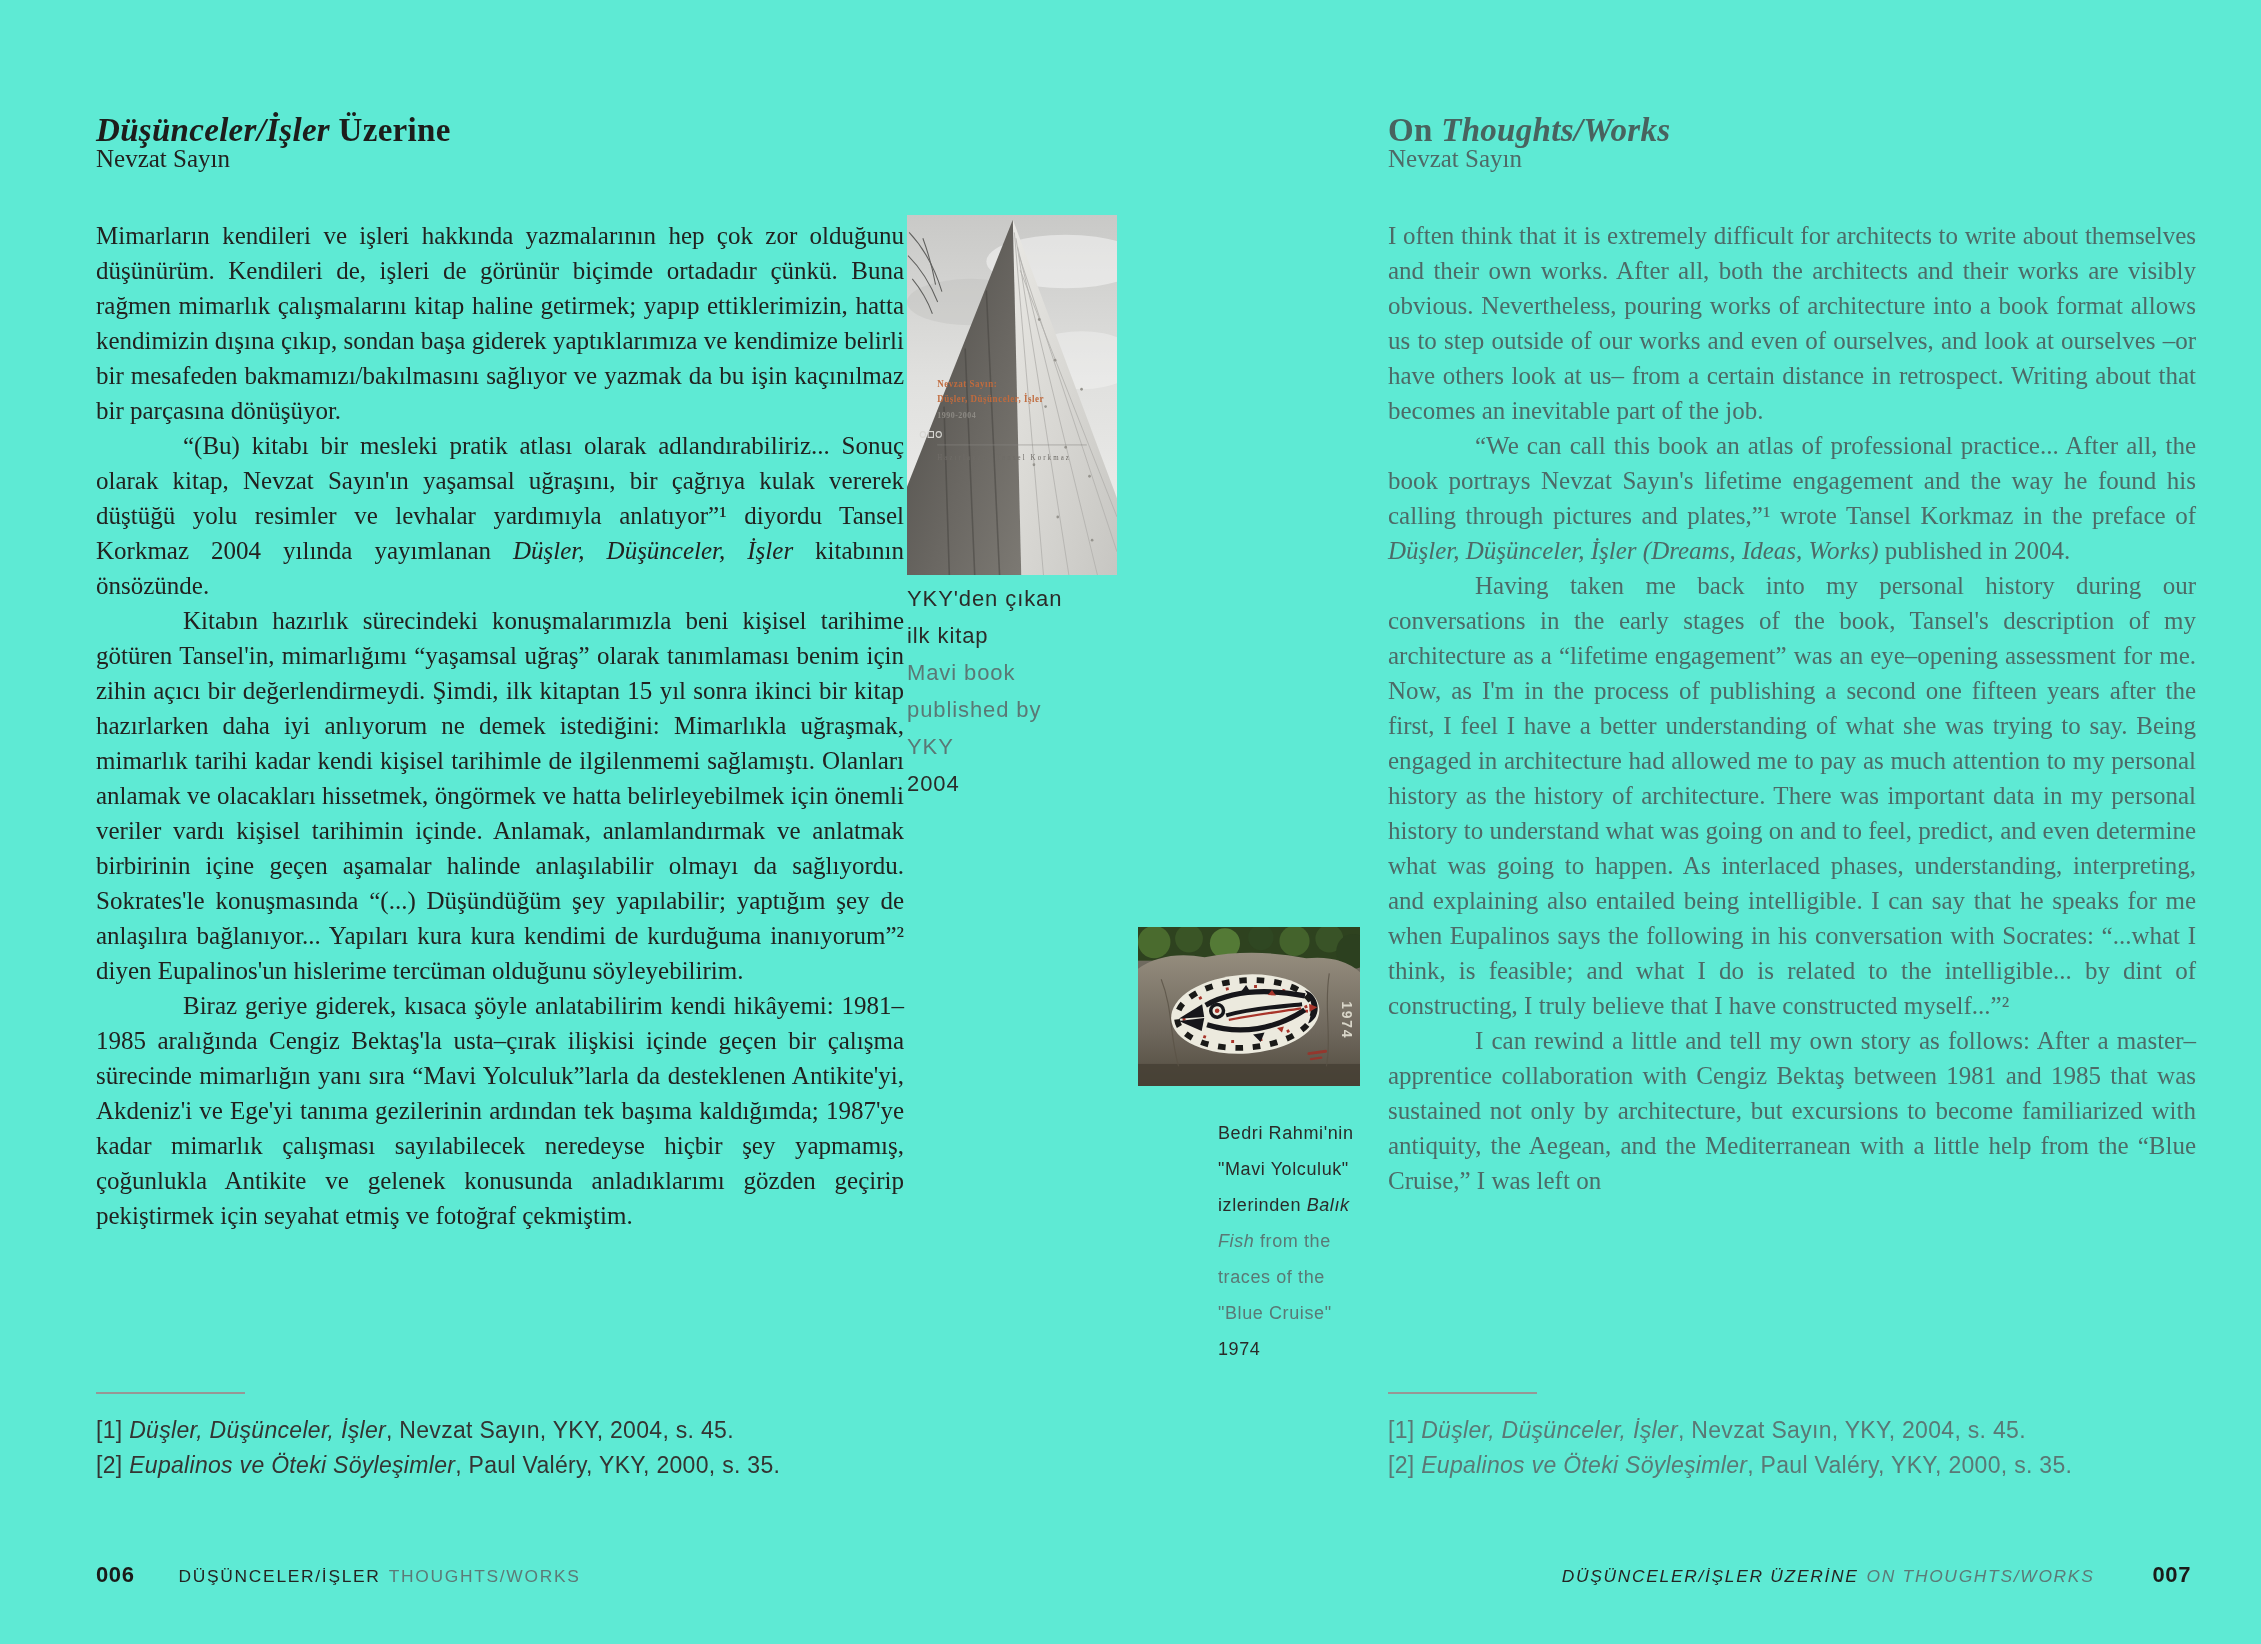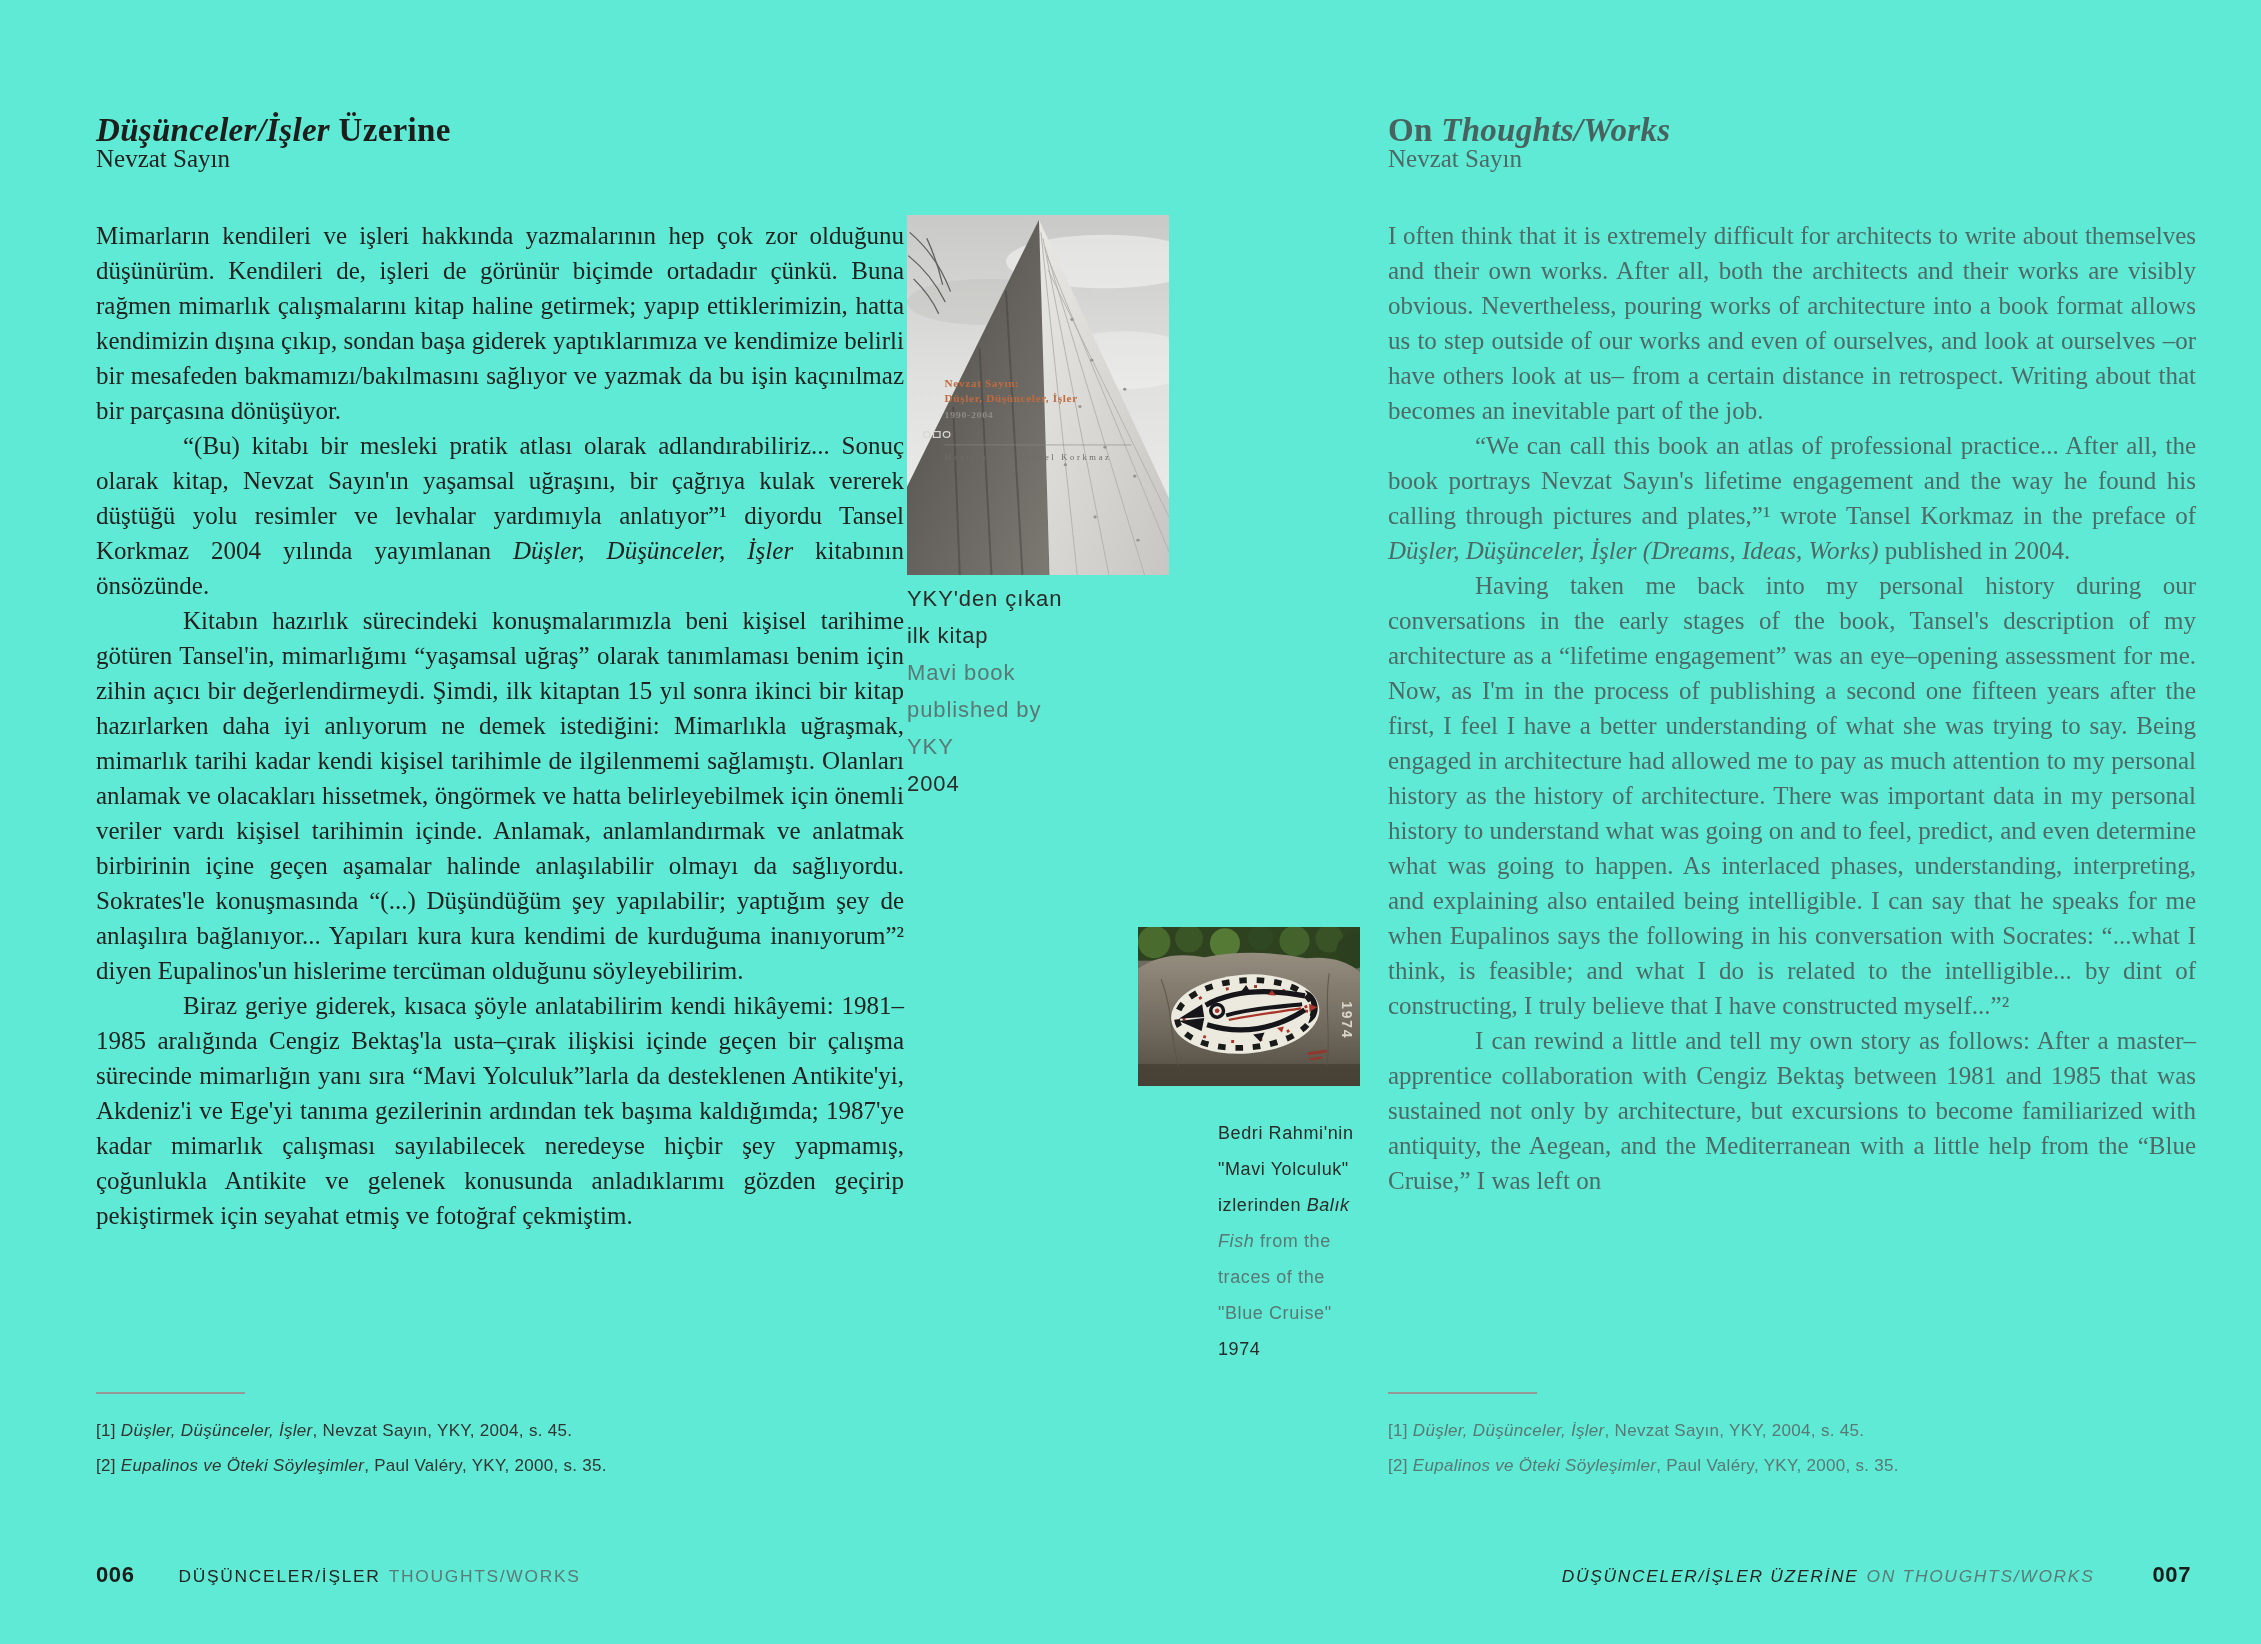--- a/index.html
+++ b/index.html
@@ -17,38 +17,38 @@
   
   .body-col{position:absolute;top:218px;width:808px;font-size:25px;line-height:35px;
             text-align:justify;}
   .left-col{left:96px;color:#222220;}
   .right-col{left:1388px;color:#4d6a67;}
   .body-col p{margin:0;text-indent:87px;}
   .body-col p:first-child{text-indent:0;}
   .i{font-style:italic;}
 
   
-  .figure-book{position:absolute;left:907px;top:215px;width:262px;height:360px;}
+  .figure-book{position:absolute;left:907px;top:215px;width:210px;height:360px;}
   .figure-fish{position:absolute;left:1138px;top:927px;width:222px;height:159px;}
   .figure-book svg,.figure-fish svg{display:block;width:100%;height:100%;}
 
   
   .caption{position:absolute;font-family:"Liberation Sans",sans-serif;font-weight:400;}
   .caption-book{left:907px;top:580px;font-size:22px;line-height:37px;letter-spacing:0.9px;}
   .caption-fish{left:1218px;top:1115px;font-size:18px;line-height:36px;letter-spacing:0.6px;}
   .cap-line{white-space:nowrap;}
   .cap-dark{color:#2b2b29;}
   .cap-teal{color:#5a7875;}
 
   
   .rule{position:absolute;top:1392px;width:149px;height:1.7px;background:#979795;}
   .rule-left{left:96px;}
   .rule-right{left:1388px;}
   .footnotes{position:absolute;top:1413px;font-family:"Liberation Sans",sans-serif;
-             font-size:17px;line-height:35px;letter-spacing:0.3px;}
+             font-size:23px;line-height:35px;letter-spacing:0.3px;}
   .footnotes-left{left:96px;color:#343432;}
   .footnotes-right{left:1388px;color:#5a7875;}
 
   
   .footer{position:absolute;top:1562px;font-family:"Liberation Sans",sans-serif;
           font-size:17.4px;letter-spacing:1.7px;white-space:nowrap;}
   .footer-left{left:96px;}
   .footer-right{right:70px;text-align:right;}
   .page-num{font-weight:700;font-size:22px;letter-spacing:0.6px;color:#1b1b19;}
   .footer-left .page-num{margin-right:44px;}

